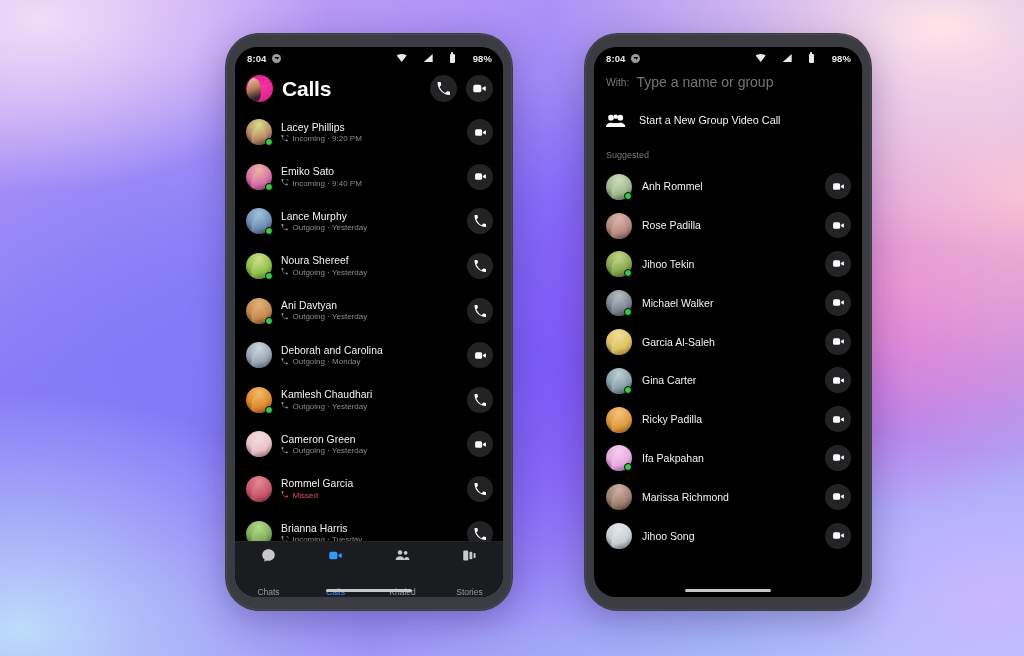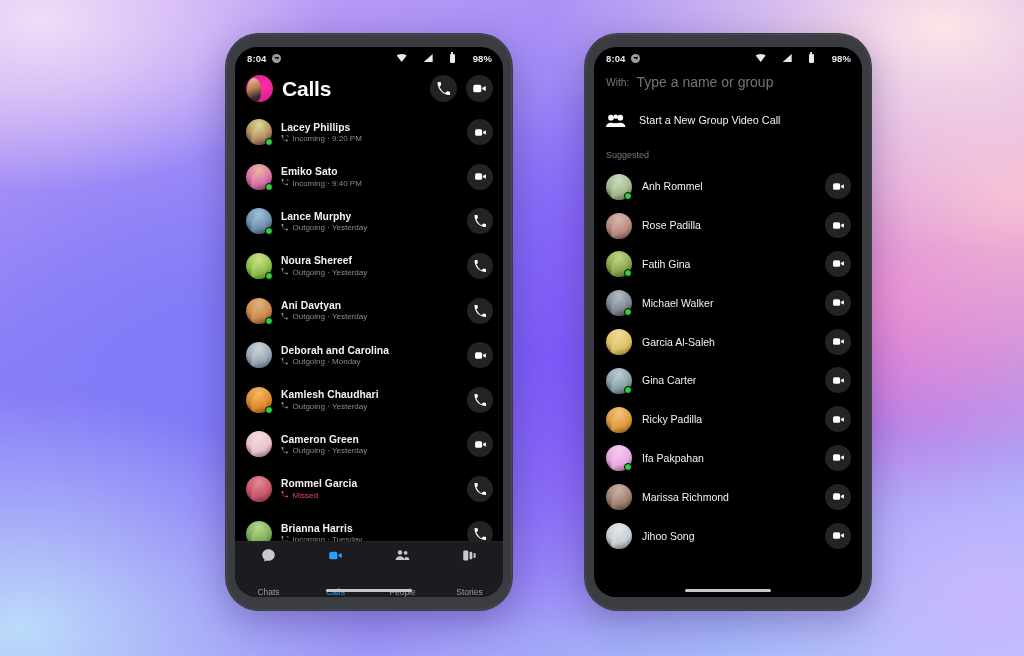--- a/index.html
+++ b/index.html
@@ -147,21 +147,21 @@
     bottom: -3px; width: 15px; height: 21px;
     border-radius: 48% 48% 36% 36%;
   }
   .online {
     position: absolute; right: -1px; bottom: -1px;
     width: 8px; height: 8px; border-radius: 50%;
     background: #31cf3f; border: 1.6px solid #000;
   }
   .call-info { flex: 1 1 auto; min-width: 0; }
   .call-name {
-    color: #f2f2f3; font-size: 10.3px; font-weight: bold;
+    color: #f2f2f3; font-size: 10.3px; font-weight: normal;
     white-space: nowrap; overflow: hidden; text-overflow: ellipsis;
     letter-spacing: 0.05px;
   }
   .call-sub {
     display: flex; align-items: center; gap: 3.5px;
     color: #8b8b8f; font-size: 8px; margin-top: 1.5px;
     white-space: nowrap;
   }
   .call-sub.missed { color: #e8476a; }
   .dir-ico { width: 8px; height: 8px; flex: 0 0 8px; }
@@ -545,21 +545,21 @@
             </svg></span>
                     <span class="nav-label">Calls</span>
         </div>
         <div class="nav-item">
           <span><svg class="nav-ico" viewBox="0 0 24 24">
               <circle cx="8" cy="7" r="3.6"></circle>
               <circle cx="17" cy="7.6" r="3"></circle>
               <path d="M1 19c0-3.5 3.1-5.8 7-5.8s7 2.3 7 5.8z"></path>
               <path d="M14.5 19c0-2.6 1.6-4.6 4.3-4.6 2.4 0 4.2 1.6 4.2 4.6z"></path>
             </svg></span>
-                    <span class="nav-label">People</span>
+                    <span class="nav-label">Khaled</span>
         </div>
         <div class="nav-item">
           <span><svg class="nav-ico" viewBox="0 0 24 24">
               <rect x="2" y="4" width="8" height="16" rx="2"></rect>
               <rect x="12" y="6" width="4.5" height="12" rx="1.6"></rect>
               <rect x="18.5" y="8" width="3.2" height="8" rx="1.4"></rect>
             </svg></span>
                     <span class="nav-label">Stories</span>
         </div>
       </div>
@@ -634,21 +634,21 @@
             </svg>
           </div>
         </div>
         <div class="sug-row">
           <div class="sug-avatar-wrap">
        <div class="avatar" style="background:radial-gradient(circle at 50% 22%, #c4d68a 0%, #8aa84e 52%, #3c4a1d 100%)">
             <span class="face" style="background:linear-gradient(165deg, #c4d68a 0%, #8aa84e 55%, #3c4a1d 100%)"></span>
           </div>
        <span class="online"></span>
      </div>
-     <div class="sug-name">Fatih Gina</div>
+     <div class="sug-name">Jihoo Tekin</div>
      <div class="row-action">
             <svg class="g-video" viewBox="0 0 24 24">
               <rect x="2" y="6" width="13" height="12" rx="3"></rect>
               <path d="M16.5 11.2l4.2-2.8c.6-.4 1.3.05 1.3.75v5.7c0 .7-.7 1.15-1.3.75l-4.2-2.8z"></path>
             </svg>
           </div>
         </div>
         <div class="sug-row">
           <div class="sug-avatar-wrap">
        <div class="avatar" style="background:radial-gradient(circle at 50% 22%, #b6bdc6 0%, #7e8793 52%, #2c3038 100%)">

